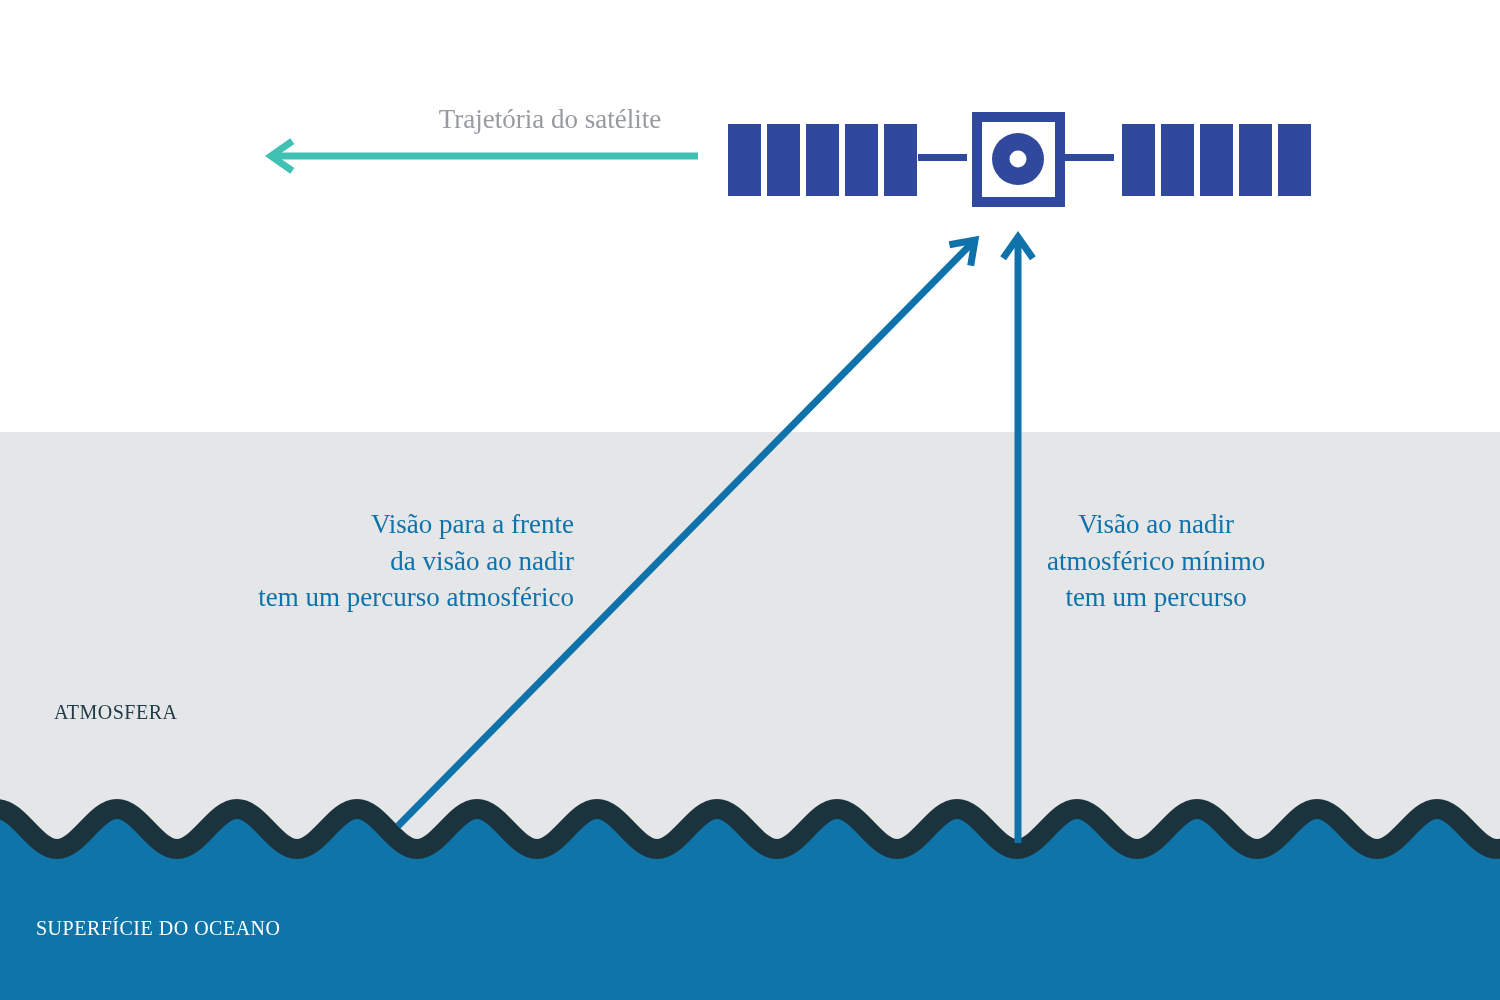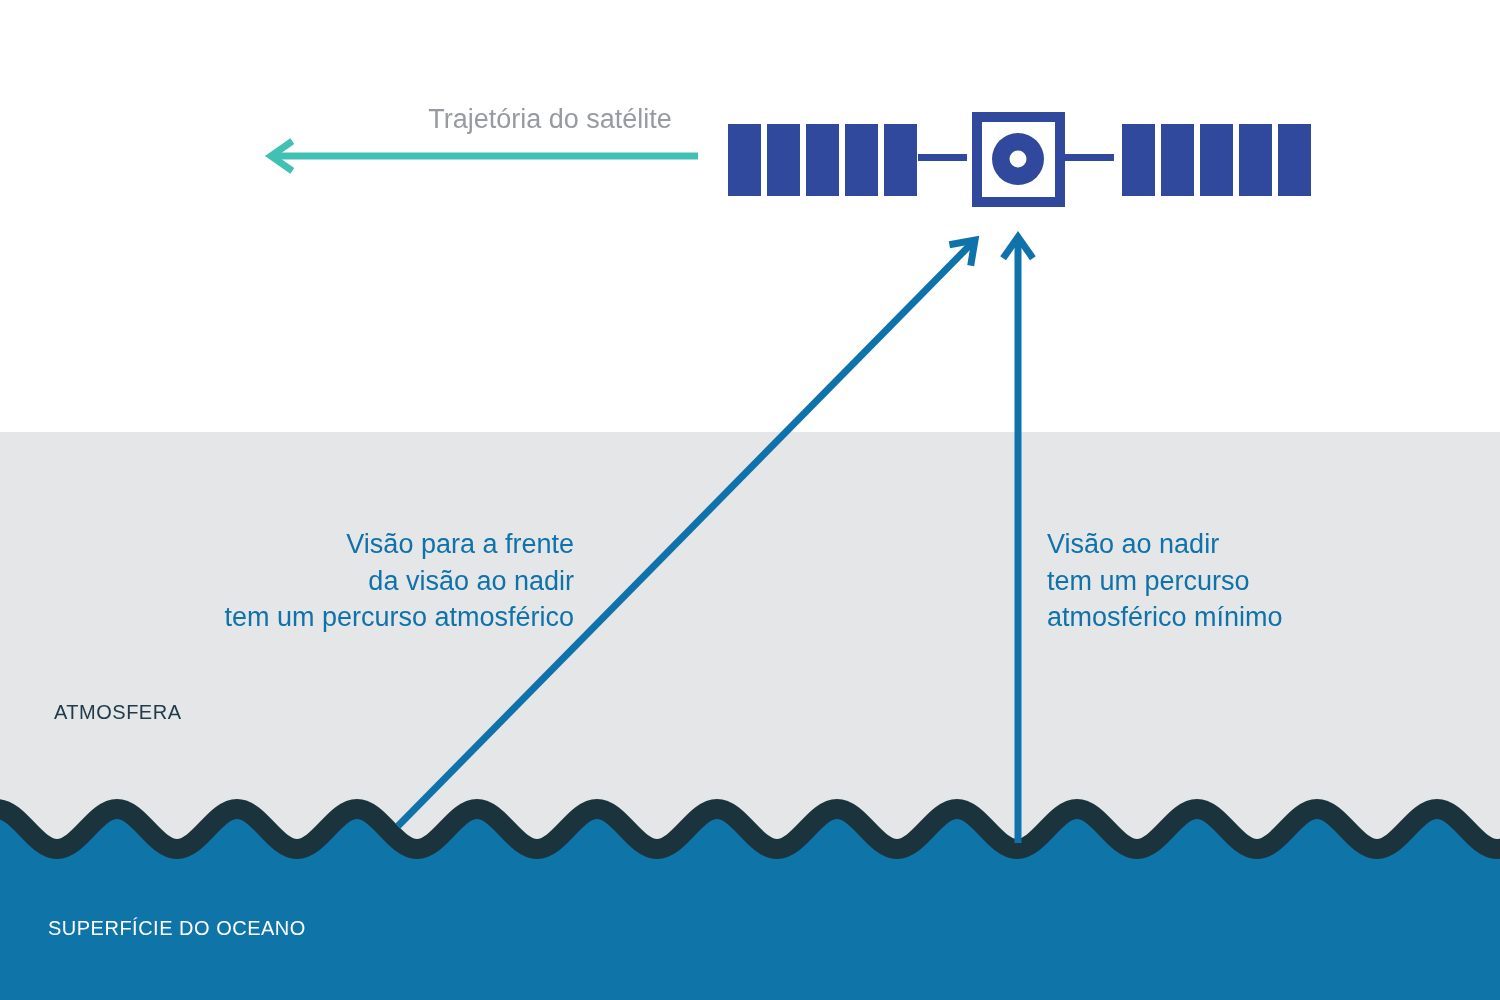--- a/index.html
+++ b/index.html
@@ -27,34 +27,34 @@
   }
   svg.scene{position:absolute;left:0;top:0;width:1500px;height:1000px;display:block;}
   .ocean-fill{fill:var(--ocean-blue);stroke:none;}
   .wave-stroke{fill:none;stroke:var(--wave-dark);stroke-width:20;}
   .sat{fill:var(--satellite-blue);}
   .sat-body{fill:#ffffff;stroke:var(--satellite-blue);stroke-width:10;}
   .sat-lens{fill:var(--satellite-blue);}
   .sat-lens-hole{fill:#ffffff;}
   .teal-line{stroke:var(--track-teal);stroke-width:7;fill:none;}
   .blue-line{stroke:var(--view-label-blue);stroke-width:7;fill:none;}
-  .txt{position:absolute;white-space:nowrap;}
+  .txt{position:absolute;white-space:nowrap;font-family:Liberation Serif, serif;}
   .track-label{
     left:340px;top:104px;width:420px;
     text-align:center;
     font-size:27px;color:var(--track-label-gray);
   }
   .view-label{
-    font-size:27px;line-height:36.5px;color:var(--view-label-blue);margin-top:20px;
+    font-size:27px;line-height:36.5px;color:var(--view-label-blue);
   }
   .forward-label{left:130px;top:506px;width:444px;text-align:right;}
-  .nadir-label{left:1047px;top:506px;text-align:left;}
+  .nadir-label{left:1047px;top:506px;text-align:center;}
   .zone-label{font-size:20px;letter-spacing:0.5px;}
   .atmosphere-label{left:54px;top:701px;color:var(--atmosphere-label-dark);}
-  .ocean-label{left:48px;top:917px;color:var(--ocean-label-white);}
+  .ocean-label{left:36px;top:917px;color:var(--ocean-label-white);}
 </style>
 </head>
 <body>
 
 <div class="stage">
 
   <div class="atmosphere-band"></div>
 
   <svg class="scene" viewBox="0 0 1500 1000" aria-hidden="true">
 
@@ -104,21 +104,21 @@
   <div class="txt track-label">Trajetória do satélite</div>
 
   <div class="txt view-label forward-label">
     <div>Visão para a frente</div>
     <div>da visão ao nadir</div>
     <div>tem um percurso atmosférico</div>
   </div>
 
   <div class="txt view-label nadir-label">
     <div>Visão ao nadir</div>
+    <div>atmosférico mínimo</div>
     <div>tem um percurso</div>
-    <div>atmosférico mínimo</div>
   </div>
 
   <div class="txt zone-label atmosphere-label">ATMOSFERA</div>
 
   <div class="txt zone-label ocean-label">SUPERFÍCIE DO OCEANO</div>
 
 </div>
 
 </body></html>

